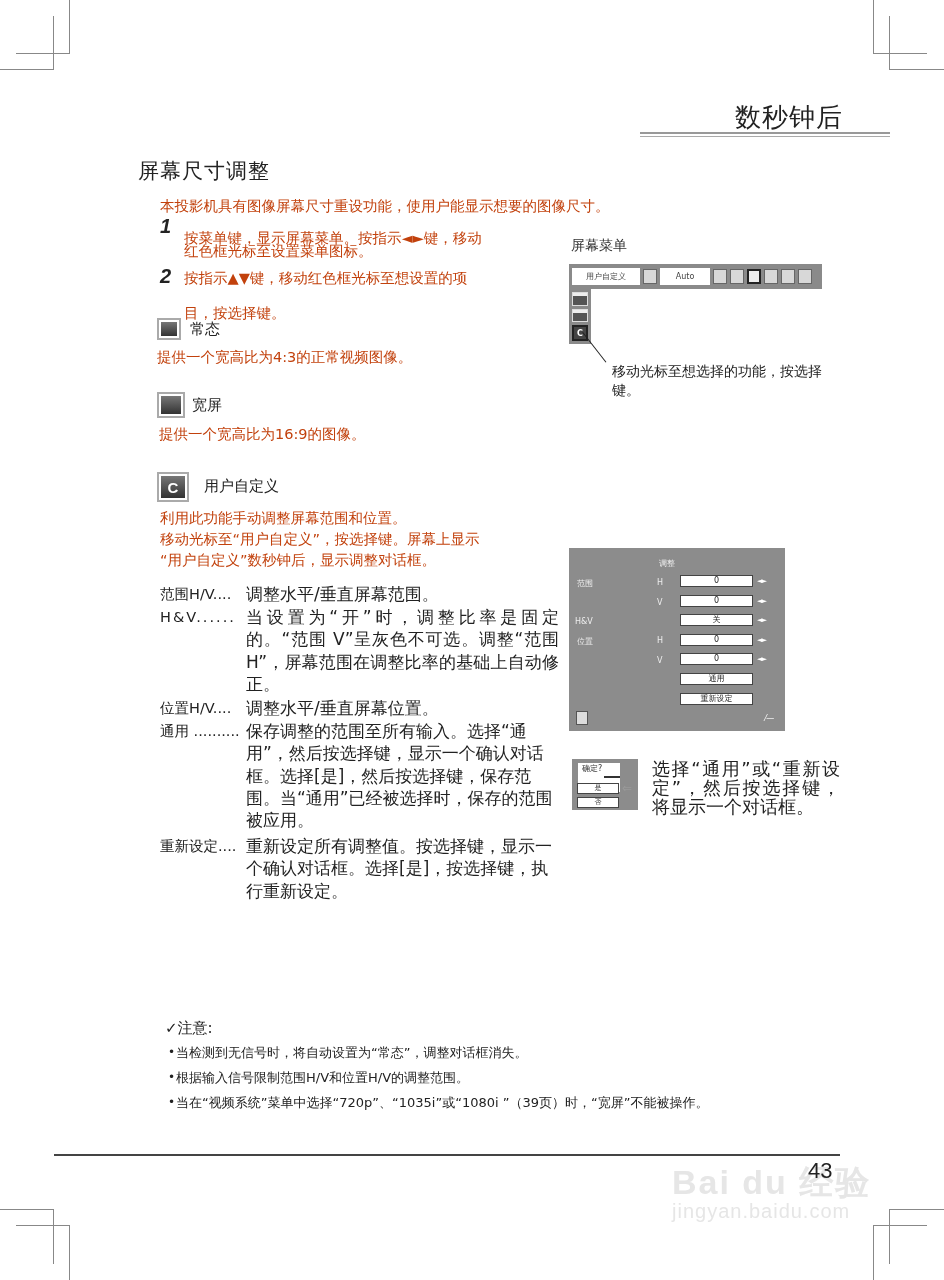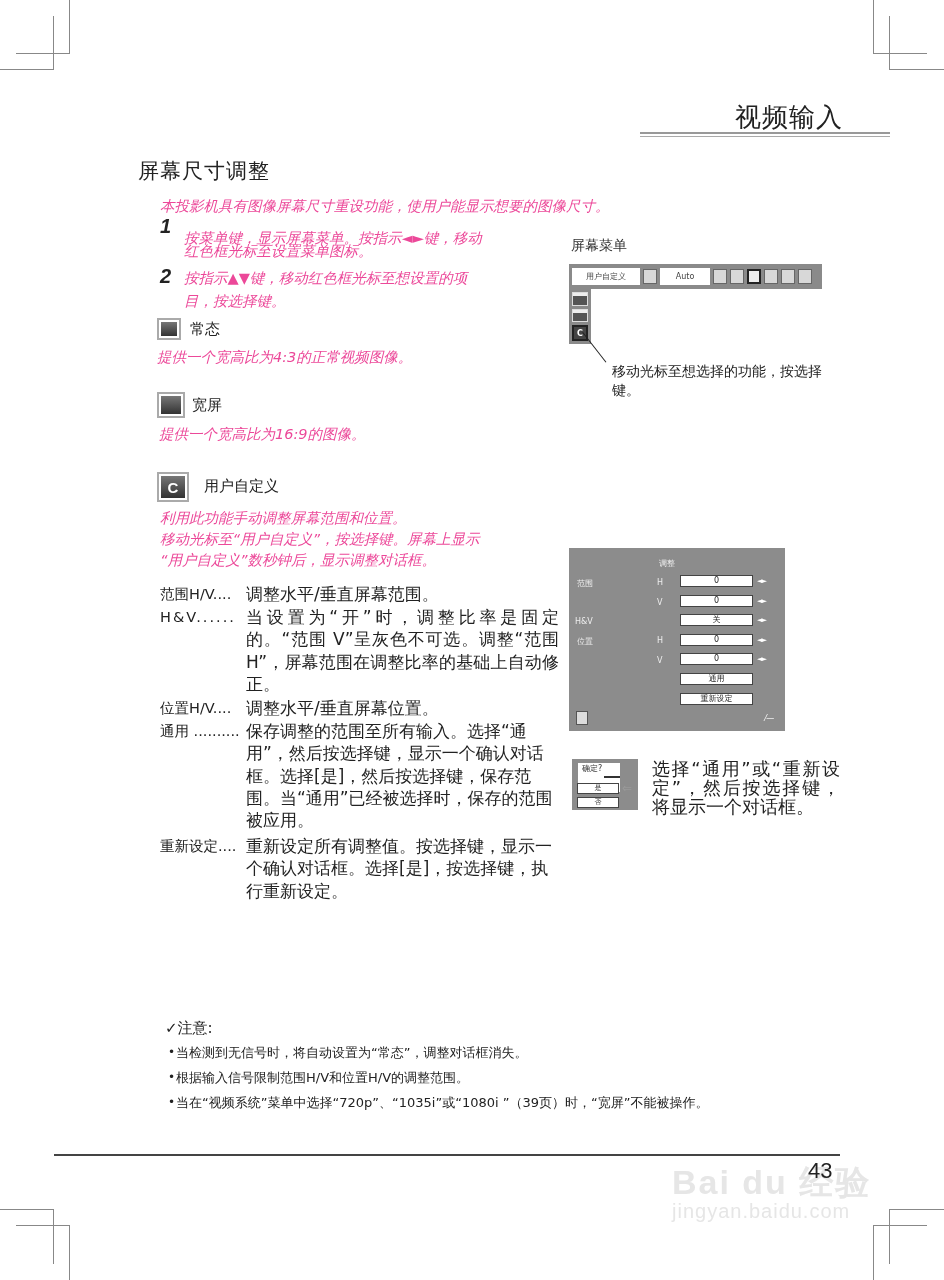--- a/index.html
+++ b/index.html
@@ -6,21 +6,21 @@
   html, body { width: 944px; height: 1280px; background: #ffffff; overflow: hidden; }
   body { position: relative; font-family: "DejaVu Sans", sans-serif; color: #1a1a1a; }
 
   .crop { position: absolute; background: #888; }
 
   .section-header { position: absolute; left: 735px; top: 100px; font-size: 26px; color: #222; letter-spacing: 1px; }
   .header-rule { position: absolute; left: 640px; top: 132px; width: 250px; height: 5px; border-top: 2px solid #999; border-bottom: 1px solid #aaa; }
 
   .page-title { position: absolute; left: 138px; top: 157px; font-size: 21px; color: #222; letter-spacing: 1px; }
 
-  .txt { position: absolute; font-size: 14.5px; line-height: 22px; color: #ec4899; font-style: italic; }
+  .txt { position: absolute; font-size: 14.5px; line-height: 22px; color: #c2410c; }
   .step-num { position: absolute; font-size: 20px; font-weight: bold; font-style: italic; color: #222; font-family: "Liberation Sans", sans-serif; }
 
   .mode-icon { position: absolute; width: 24px; height: 22px; border: 2px solid #aaa; background: #fff; padding: 2px; }
   .mode-icon .inner { width: 100%; height: 100%; background: linear-gradient(#777, #333); }
   .mode-icon.custom { width: 32px; height: 30px; }
   .mode-icon.custom .inner { display: flex; align-items: center; justify-content: center; color: #fff; font-weight: bold; font-size: 15px; font-family: "Liberation Sans", sans-serif; }
 
   .mode-label { position: absolute; font-size: 15px; color: #222; }
 
   
@@ -84,32 +84,32 @@
 <div class="crop" style="left:0;top:1209px;width:54px;height:1px;"></div>
 <div class="crop" style="left:53px;top:1209px;width:1px;height:55px;"></div>
 <div class="crop" style="left:16px;top:1225px;width:54px;height:1px;"></div>
 <div class="crop" style="left:69px;top:1225px;width:1px;height:55px;"></div>
 
 <div class="crop" style="left:889px;top:1209px;width:55px;height:1px;"></div>
 <div class="crop" style="left:889px;top:1209px;width:1px;height:55px;"></div>
 <div class="crop" style="left:873px;top:1225px;width:54px;height:1px;"></div>
 <div class="crop" style="left:873px;top:1225px;width:1px;height:55px;"></div>
 
-<div class="section-header">视频输入</div>
+<div class="section-header">数秒钟后</div>
 <div class="header-rule"></div>
 
 <div class="page-title">屏幕尺寸调整</div>
 <div class="txt" style="left:160px;top:195px;">本投影机具有图像屏幕尺寸重设功能，使用户能显示想要的图像尺寸。</div>
 
 <div class="step-num" style="left:160px;top:215px;">1</div>
 <div class="txt" style="left:184px;top:227px;">按菜单键，显示屏幕菜单。按指示◄►键，移动</div>
 <div class="txt" style="left:184px;top:240px;">红色框光标至设置菜单图标。</div>
 <div class="step-num" style="left:160px;top:265px;">2</div>
 <div class="txt" style="left:184px;top:267px;">按指示▲▼键，移动红色框光标至想设置的项</div>
-<div class="txt" style="left:184px;top:290px;">目，按选择键。</div>
+<div class="txt" style="left:184px;top:302px;">目，按选择键。</div>
 
 <div class="mode-icon" style="left:157px;top:318px;">
     <div class="inner"></div>
   </div>
 <div class="mode-label" style="left:190px;top:320px;">常态</div>
 <div class="txt" style="left:157px;top:346px;">提供一个宽高比为4:3的正常视频图像。</div>
 
 <div class="mode-icon" style="left:157px;top:392px;width:28px;height:26px;">
     <div class="inner"></div>
   </div>

